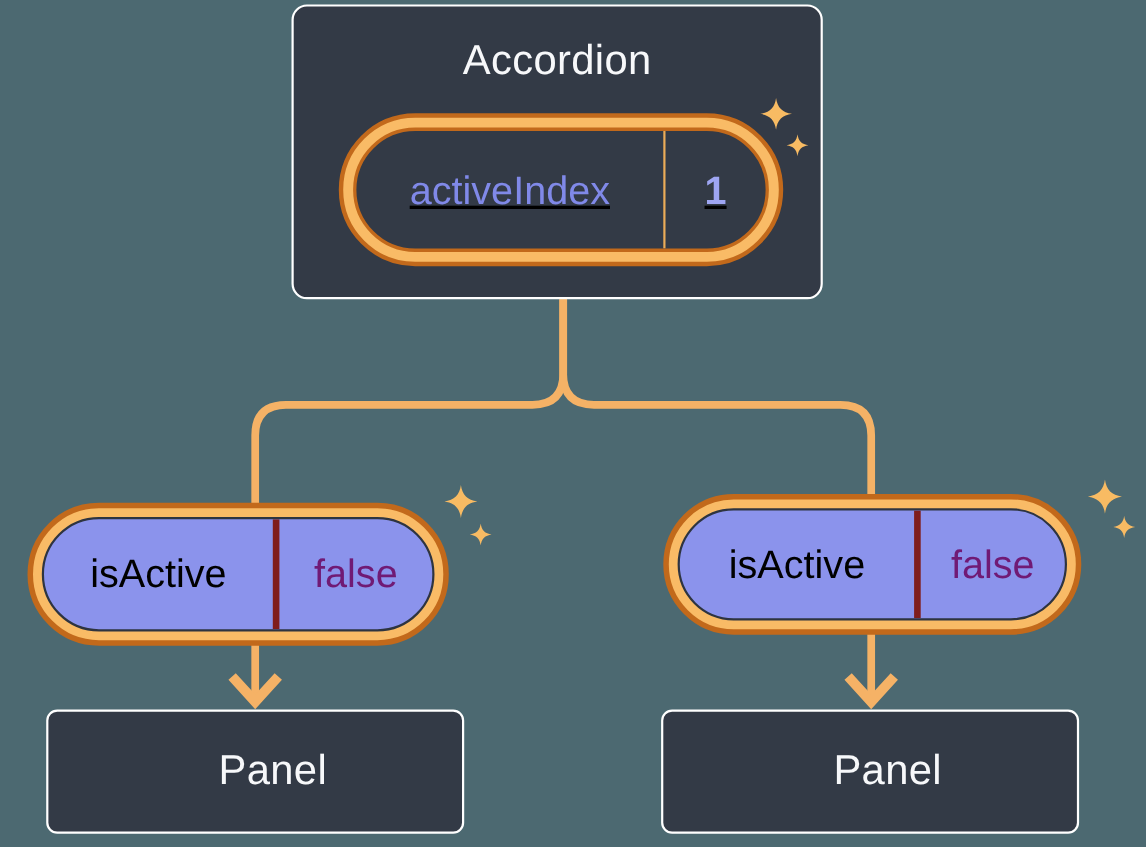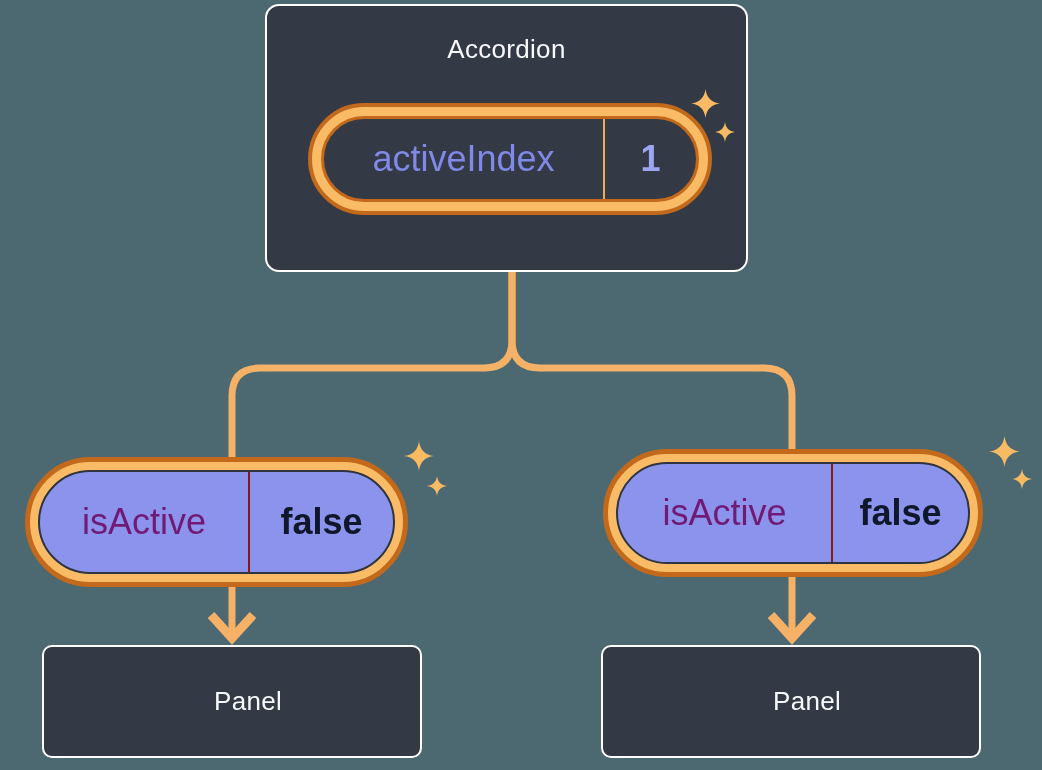--- a/index.html
+++ b/index.html
@@ -17,21 +17,21 @@
   .lines-layer { left: 0; top: 0; width: 1042px; height: 770px; z-index: 1; }
 
   
   .node {
     background: #333A46;
     border: 2px solid #ffffff;
     z-index: 2;
   }
   .node-title {
     color: #F7F8FA;
-    font-size: 26px;
+    font-size: 38px;
     font-weight: 500;
     text-align: center;
     letter-spacing: 0.3px;
   }
   .accordion-box { left: 265px; top: 4px; width: 483px; height: 268px; border-radius: 14px; }
   .accordion-box .node-title { margin-top: 28px; }
   .panel-box {
     border-radius: 10px;
     display: flex; align-items: center; justify-content: center; padding-left: 32px;
   }
@@ -46,21 +46,21 @@
     padding: 9px;
     z-index: 2;
   }
   .glow-inner {
     width: 100%; height: 100%;
     border-radius: 999px;
     display: flex;
     overflow: hidden;
     box-sizing: border-box;
   }
-  .state-pill { left: 308px; top: 103px; width: 404px; height: 112px; }
+  .state-pill { left: 308px; top: 103px; width: 404px; height: 139px; text-decoration: underline; }
   .state-pill .glow-inner {
     border: 3px solid #C2691B;
     background: #333A46;
   }
   .prop-pill .glow-inner {
     border: 2px solid #2E3440;
     background: #8B93EC;
   }
   .prop-pill { border-width: 5px; padding: 8px; }
   .prop-pill-left  { left: 25px;  top: 457px; width: 383px; height: 130px; }
@@ -68,22 +68,22 @@
 
   .pill-cell {
     display: flex; align-items: center; justify-content: center;
     font-size: 36px;
   }
   .state-pill .pill-label {
     width: 279px; color: #8089E8;
     border-right: 2px solid #ECAC58;
   }
   .state-pill .pill-value { flex: 1; color: #9EA5F2; font-weight: 700; }
-  .prop-pill .pill-label  { color: #701a75; border-right: 2px solid #7f1d1d; }
-  .prop-pill .pill-value  { flex: 1; color: #0f172a; font-weight: 700; }
+  .prop-pill .pill-label  { color: #000000; border-right: 6px solid #7f1d1d; }
+  .prop-pill .pill-value  { flex: 1; color: #701a75; font-weight: 400; }
   .prop-pill-left  .pill-label { width: 208px; }
   .prop-pill-right .pill-label { width: 213px; }
 
   .sparkle { z-index: 3; }
 </style>
 </head>
 <body>
 
 <div class="canvas">
 

